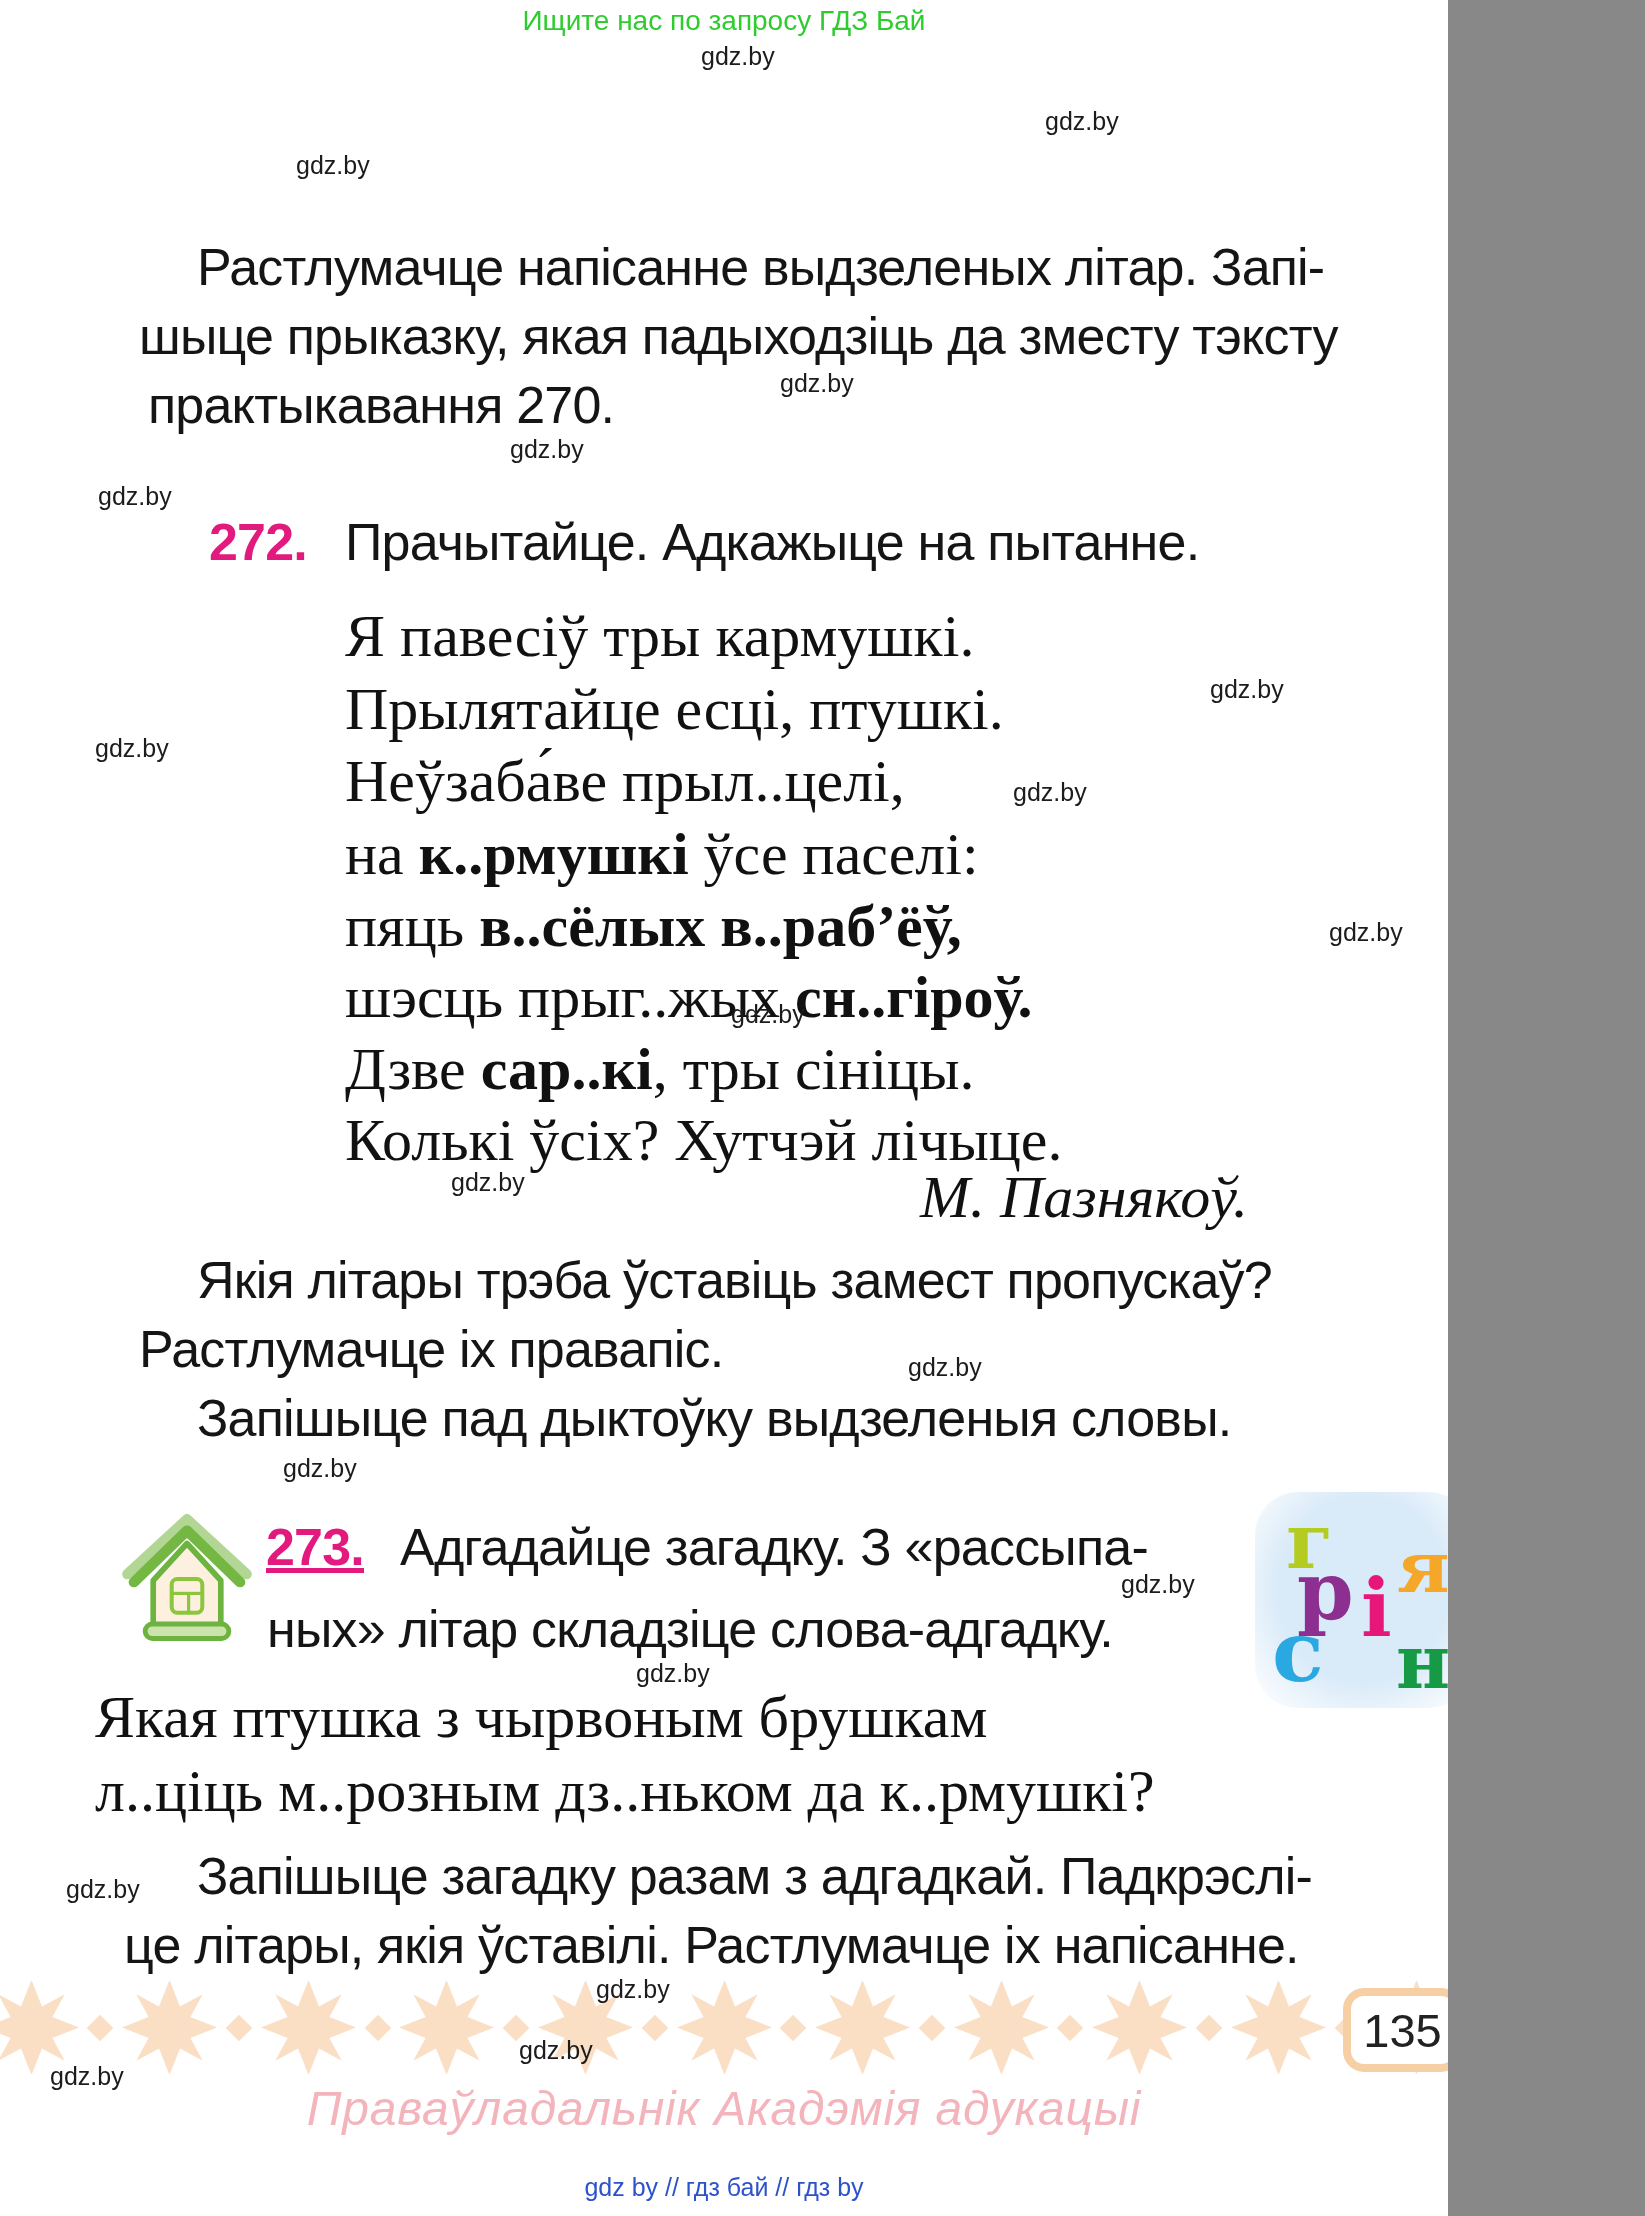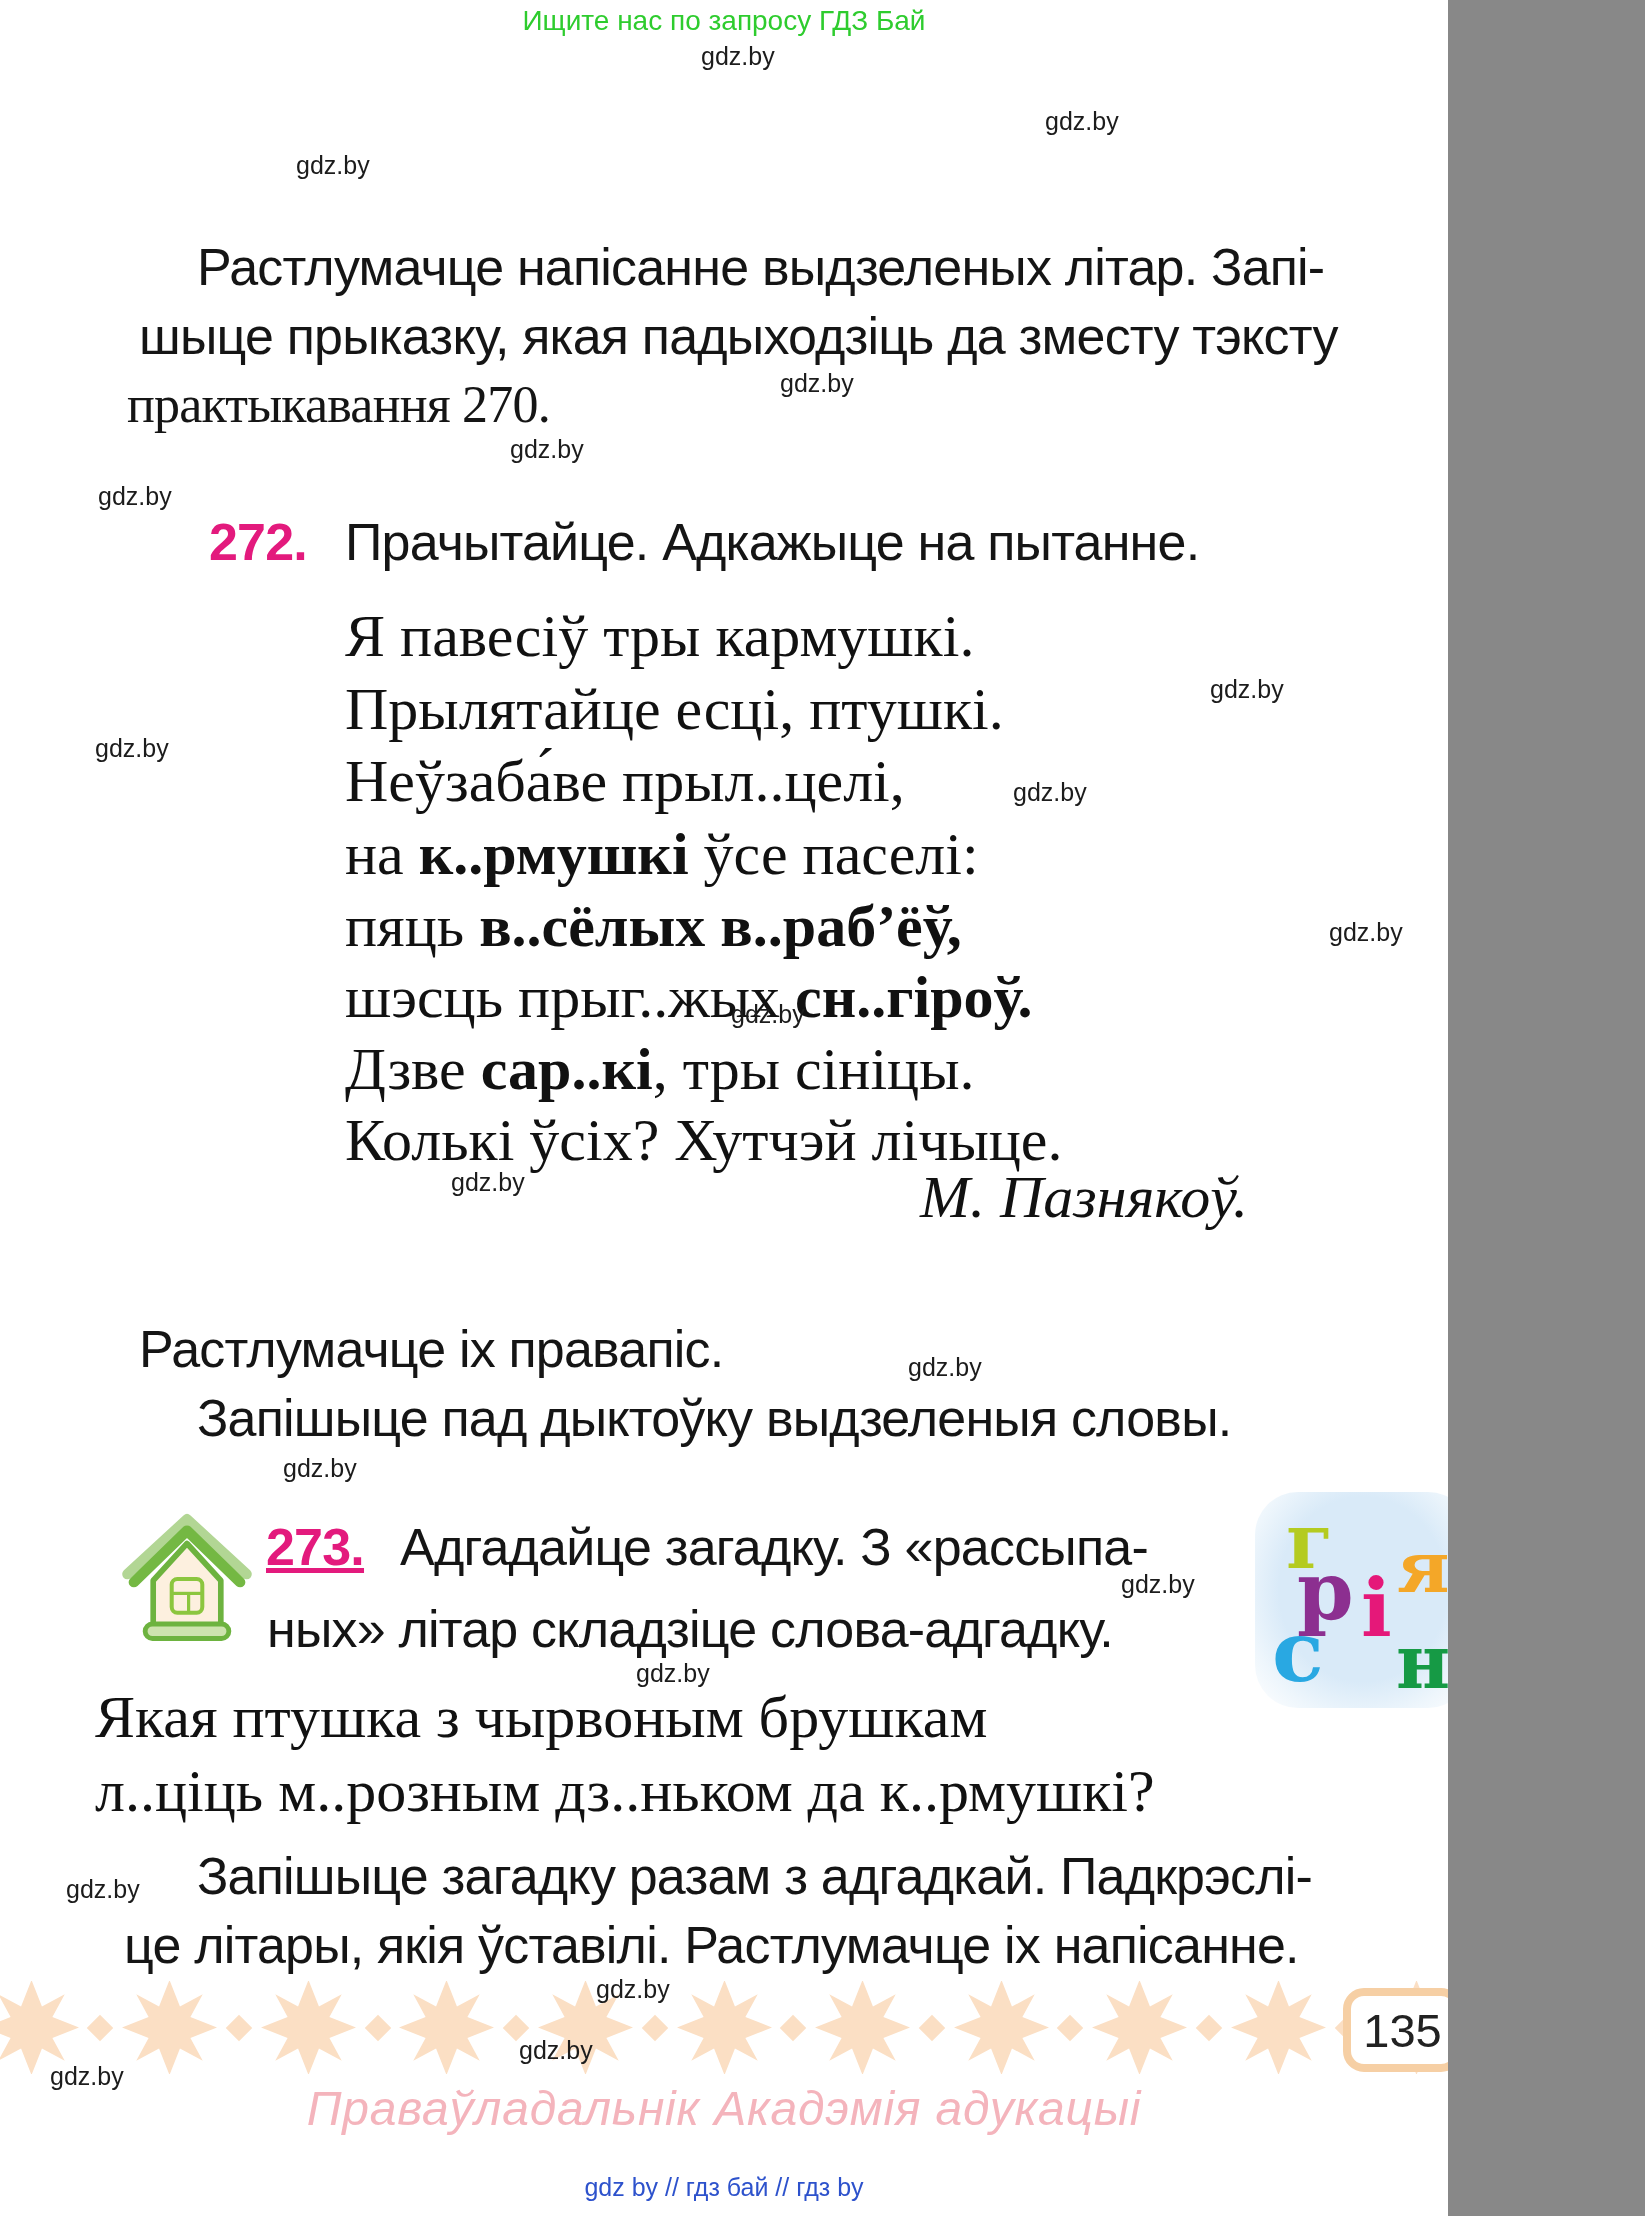--- a/index.html
+++ b/index.html
@@ -50,21 +50,21 @@
   }
   .serif .b{font-weight:bold;}
   .author{
     font-style:italic;
     text-align:right;
     width:451px;
   }
   
   #intro-l1{left:197px;top:237px;}
   #intro-l2{left:139px;top:306px;}
-  #intro-l3{left:127px;top:375px;font-family:Liberation Serif, serif;}
+  #intro-l3{left:148px;top:375px;}
   
   #ex272-num{left:209px;top:512px;}
   #ex272-title{left:345px;top:512px;}
   
   #poem-l0{left:345px;top:602px;}
   #poem-l1{left:345px;top:675px;}
   #poem-l2{left:345px;top:747px;}
   #poem-l3{left:345px;top:820px;}
   #poem-l4{left:345px;top:892px;}
   #poem-l5{left:345px;top:963px;}
@@ -190,20 +190,21 @@
   <div class="serif" id="poem-l0"><span>Я павесіў тры кармушкі.</span></div>
   <div class="serif" id="poem-l1"><span>Прылятайце есці, птушкі.</span></div>
   <div class="serif" id="poem-l2"><span>Неўзаба́ве прыл..целі,</span></div>
   <div class="serif" id="poem-l3"><span>на </span><span class="b">к..рмушкі</span><span> ўсе паселі:</span></div>
   <div class="serif" id="poem-l4"><span>пяць </span><span class="b">в..сёлых в..раб’ёў,</span></div>
   <div class="serif" id="poem-l5"><span>шэсць прыг..жых </span><span class="b">сн..гіроў.</span></div>
   <div class="serif" id="poem-l6"><span>Дзве </span><span class="b">сар..кі</span><span>, тры сініцы.</span></div>
   <div class="serif author" id="poem-author">М. Пазнякоў.</div>
   <div class="serif" id="poem-l7"><span>Колькі ўсіх? Хутчэй лічыце.</span></div>
 
+  <div class="sans" id="q-l1">Якія літары трэба ўставіць замест пропускаў?</div>
   <div class="sans" id="q-l2">Растлумачце іх правапіс.</div>
   <div class="sans" id="q-l3">Запішыце пад дыктоўку выдзеленыя словы.</div>
 
   <svg id="house" viewBox="0 0 164 170">
     <polygon points="40,90 82,44 124,90 124,146 40,146" fill="#fdf0df" stroke="#6db33f" stroke-width="7" stroke-linejoin="round"></polygon>
     <polyline points="8,82 82,14 156,82" fill="none" stroke="#b2d694" stroke-width="13" stroke-linecap="round" stroke-linejoin="round"></polyline>
     <polyline points="16,92 82,28 148,92" fill="none" stroke="#74b843" stroke-width="13" stroke-linecap="round" stroke-linejoin="round"></polyline>
     <rect x="30" y="144" width="104" height="18" rx="9" fill="#cde3ae" stroke="#6db33f" stroke-width="6"></rect>
     <rect x="63" y="88" width="38" height="42" rx="7" fill="#fdf0df" stroke="#8cc63f" stroke-width="5"></rect>
     <line x1="63" y1="106" x2="101" y2="106" stroke="#8cc63f" stroke-width="4"></line>

